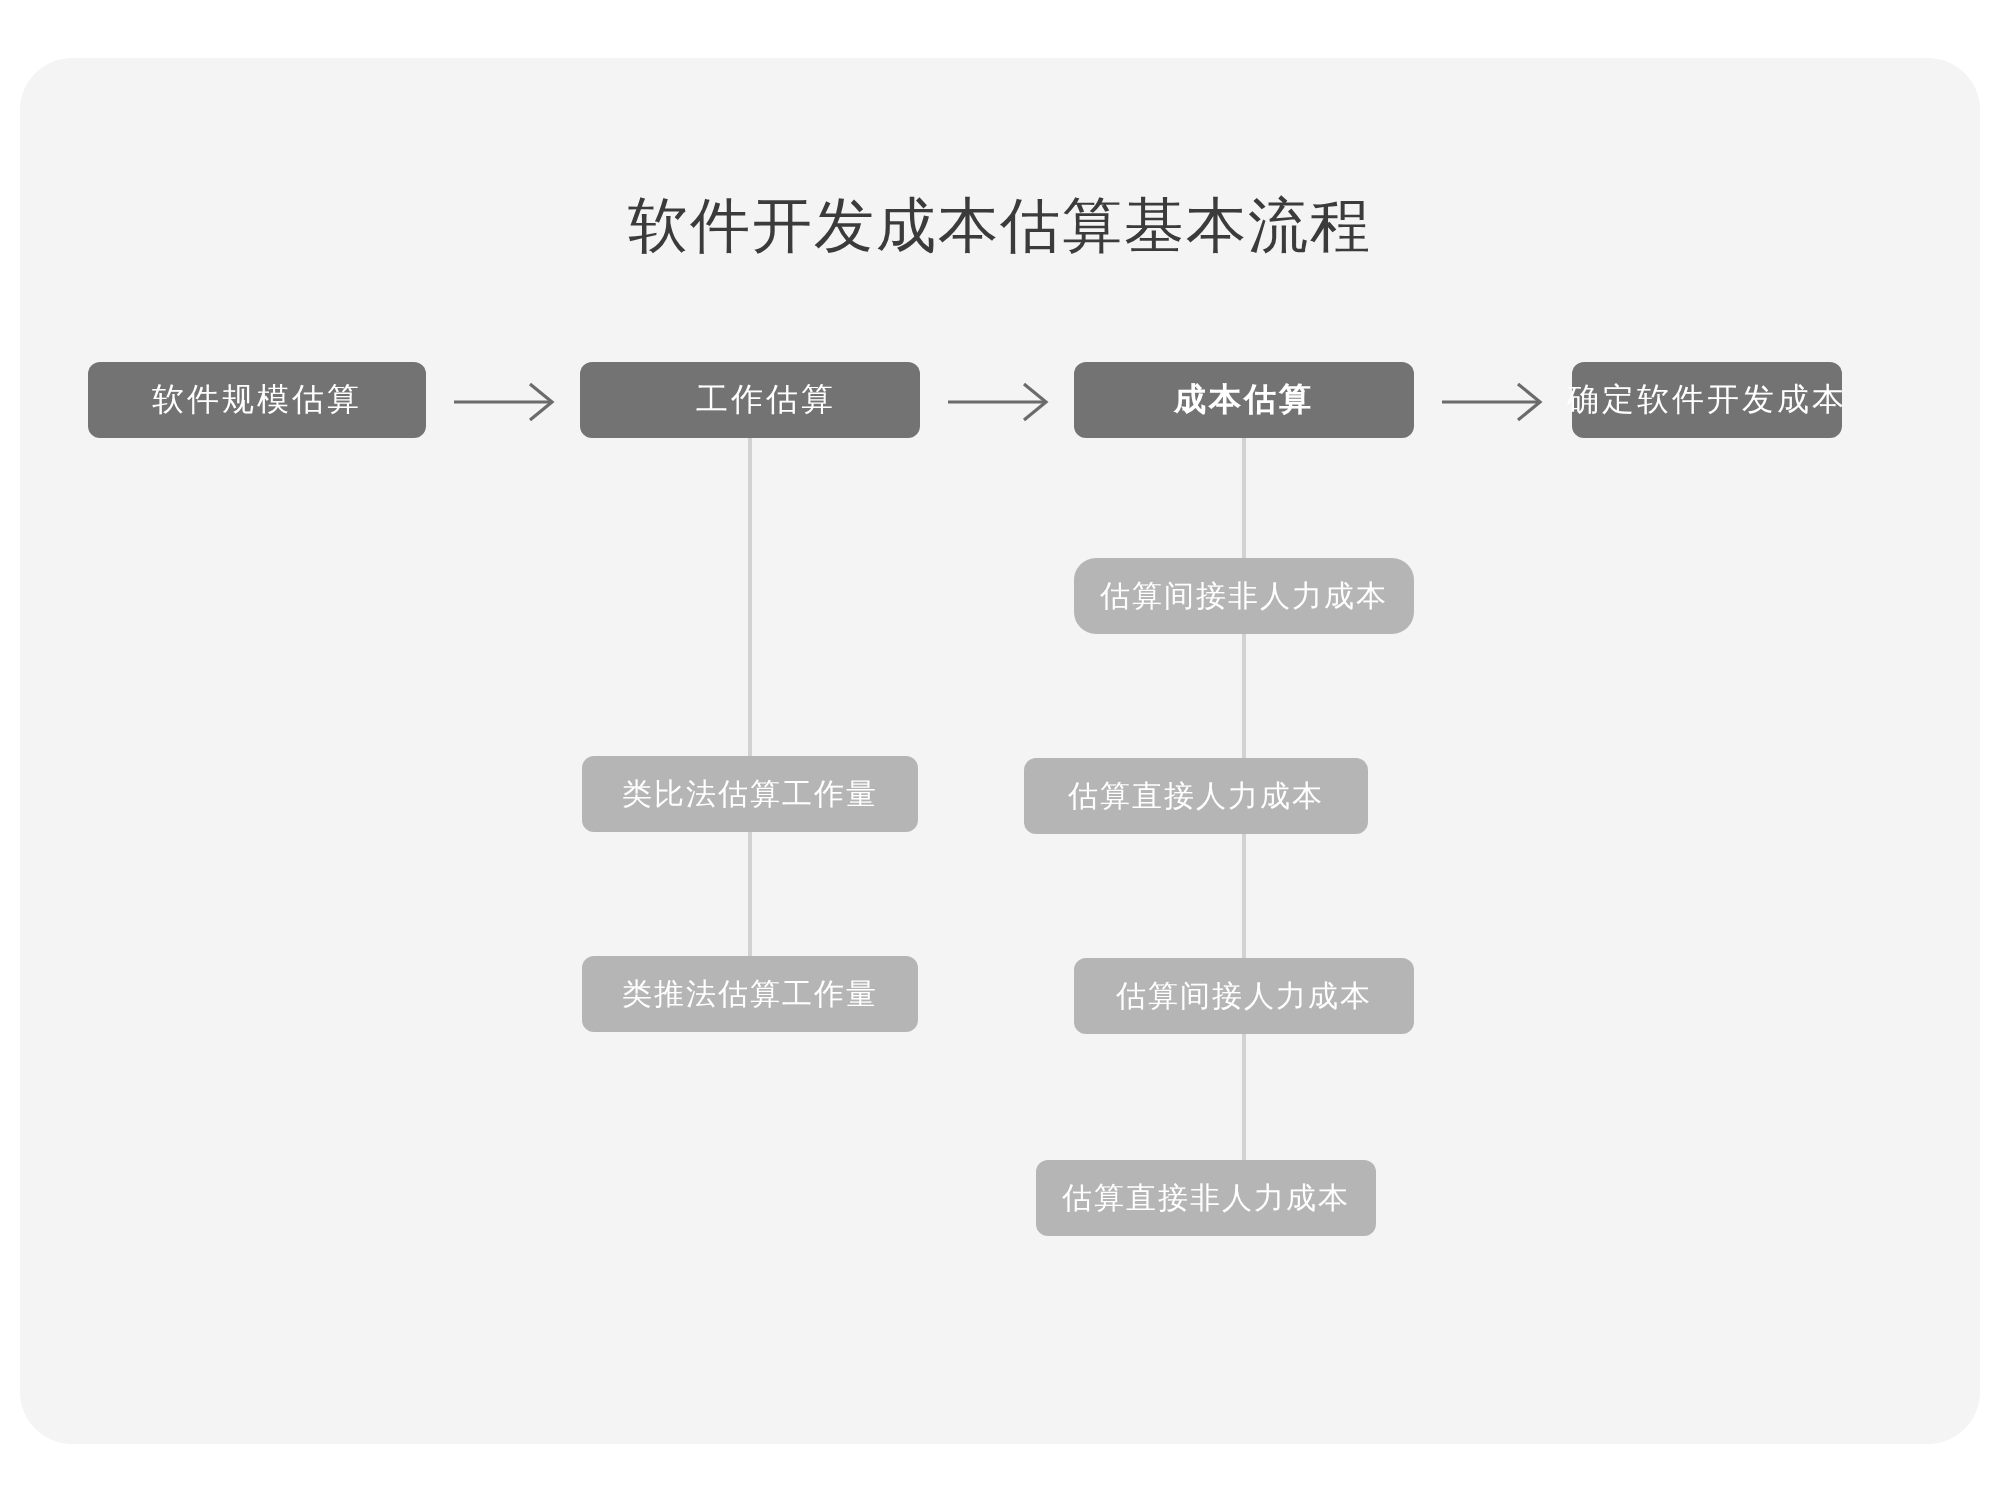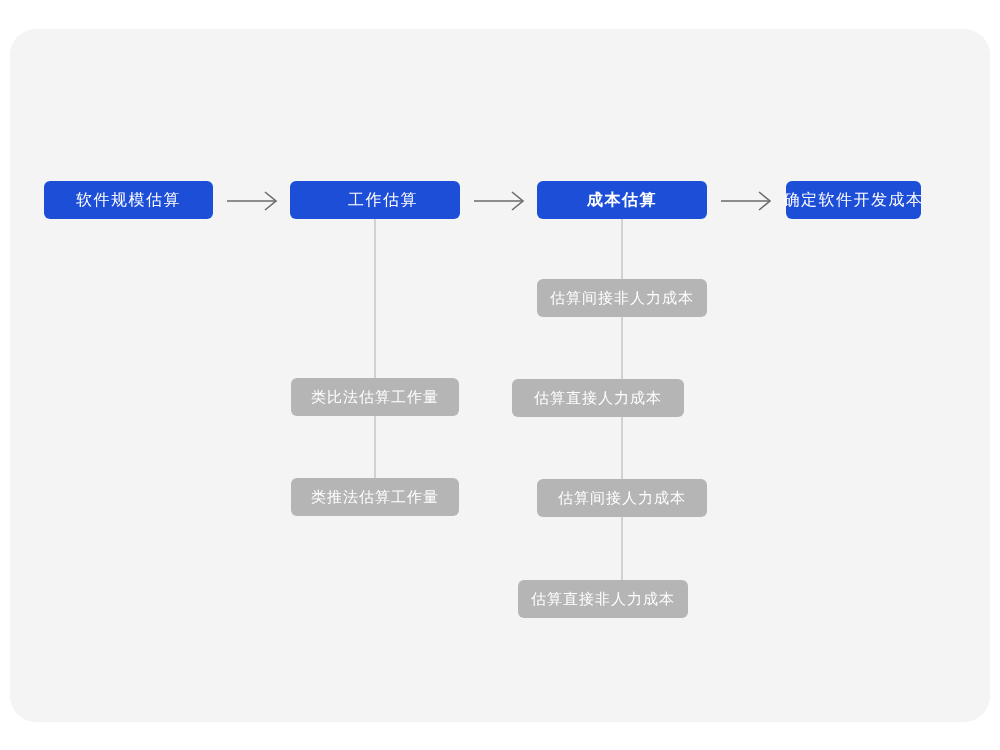--- a/index.html
+++ b/index.html
@@ -69,21 +69,21 @@
     display: flex;
     align-items: center;
     justify-content: center;
     box-sizing: border-box;
     border-radius: 6px;
     z-index: 2;
     white-space: nowrap;
   }
 
   .node.primary {
-    background: #1d4ed8;
+    background: #737373;
     color: #ffffff;
     font-size: 16px;
     letter-spacing: 1.5px;
     height: 38px;
   }
 
   .node.secondary {
     background: #b5b5b5;
     color: #ffffff;
     font-size: 15px;
@@ -91,20 +91,21 @@
     height: 38px;
   }
 </style>
 </head>
 <body>
 
 <div id="canvas">
 
   <div id="card"></div>
 
+  <div id="diagram-title">软件开发成本估算基本流程</div>
 
   <div class="connector" style="left:374px; top:219px; height:278px;"></div>
   <div class="connector" style="left:621px; top:219px; height:380px;"></div>
 
   <div class="arrow" style="left:225px;">
     <svg width="60" height="30" viewBox="0 0 60 30">
       <line x1="2" y1="15" x2="50" y2="15" stroke="#6b6b6b" stroke-width="1.6"></line>
       <polyline points="40,6 51,15 40,24" fill="none" stroke="#6b6b6b" stroke-width="1.6"></polyline>
     </svg>
   </div>
@@ -127,21 +128,21 @@
 
   <div class="node primary" style="left:537px; top:181px; width:170px;font-weight:bold;">成本估算</div>
 
   <div class="node primary" style="left:786px; top:181px; width:135px;">确定软件开发成本</div>
 
 
   <div class="node secondary" style="left:291px; top:378px; width:168px;">类比法估算工作量</div>
 
   <div class="node secondary" style="left:291px; top:478px; width:168px;">类推法估算工作量</div>
 
-  <div class="node secondary" style="left:537px; top:279px; width:170px;">估算间接非人力成本</div>
+  <div class="node secondary" style="left:537px; top:279px; width:170px;border-radius:11px;">估算间接非人力成本</div>
 
   <div class="node secondary" style="left:512px; top:379px; width:172px;">估算直接人力成本</div>
 
   <div class="node secondary" style="left:537px; top:479px; width:170px;">估算间接人力成本</div>
 
   <div class="node secondary" style="left:518px; top:580px; width:170px;">估算直接非人力成本</div>
 
 </div>
 
 </body></html>

